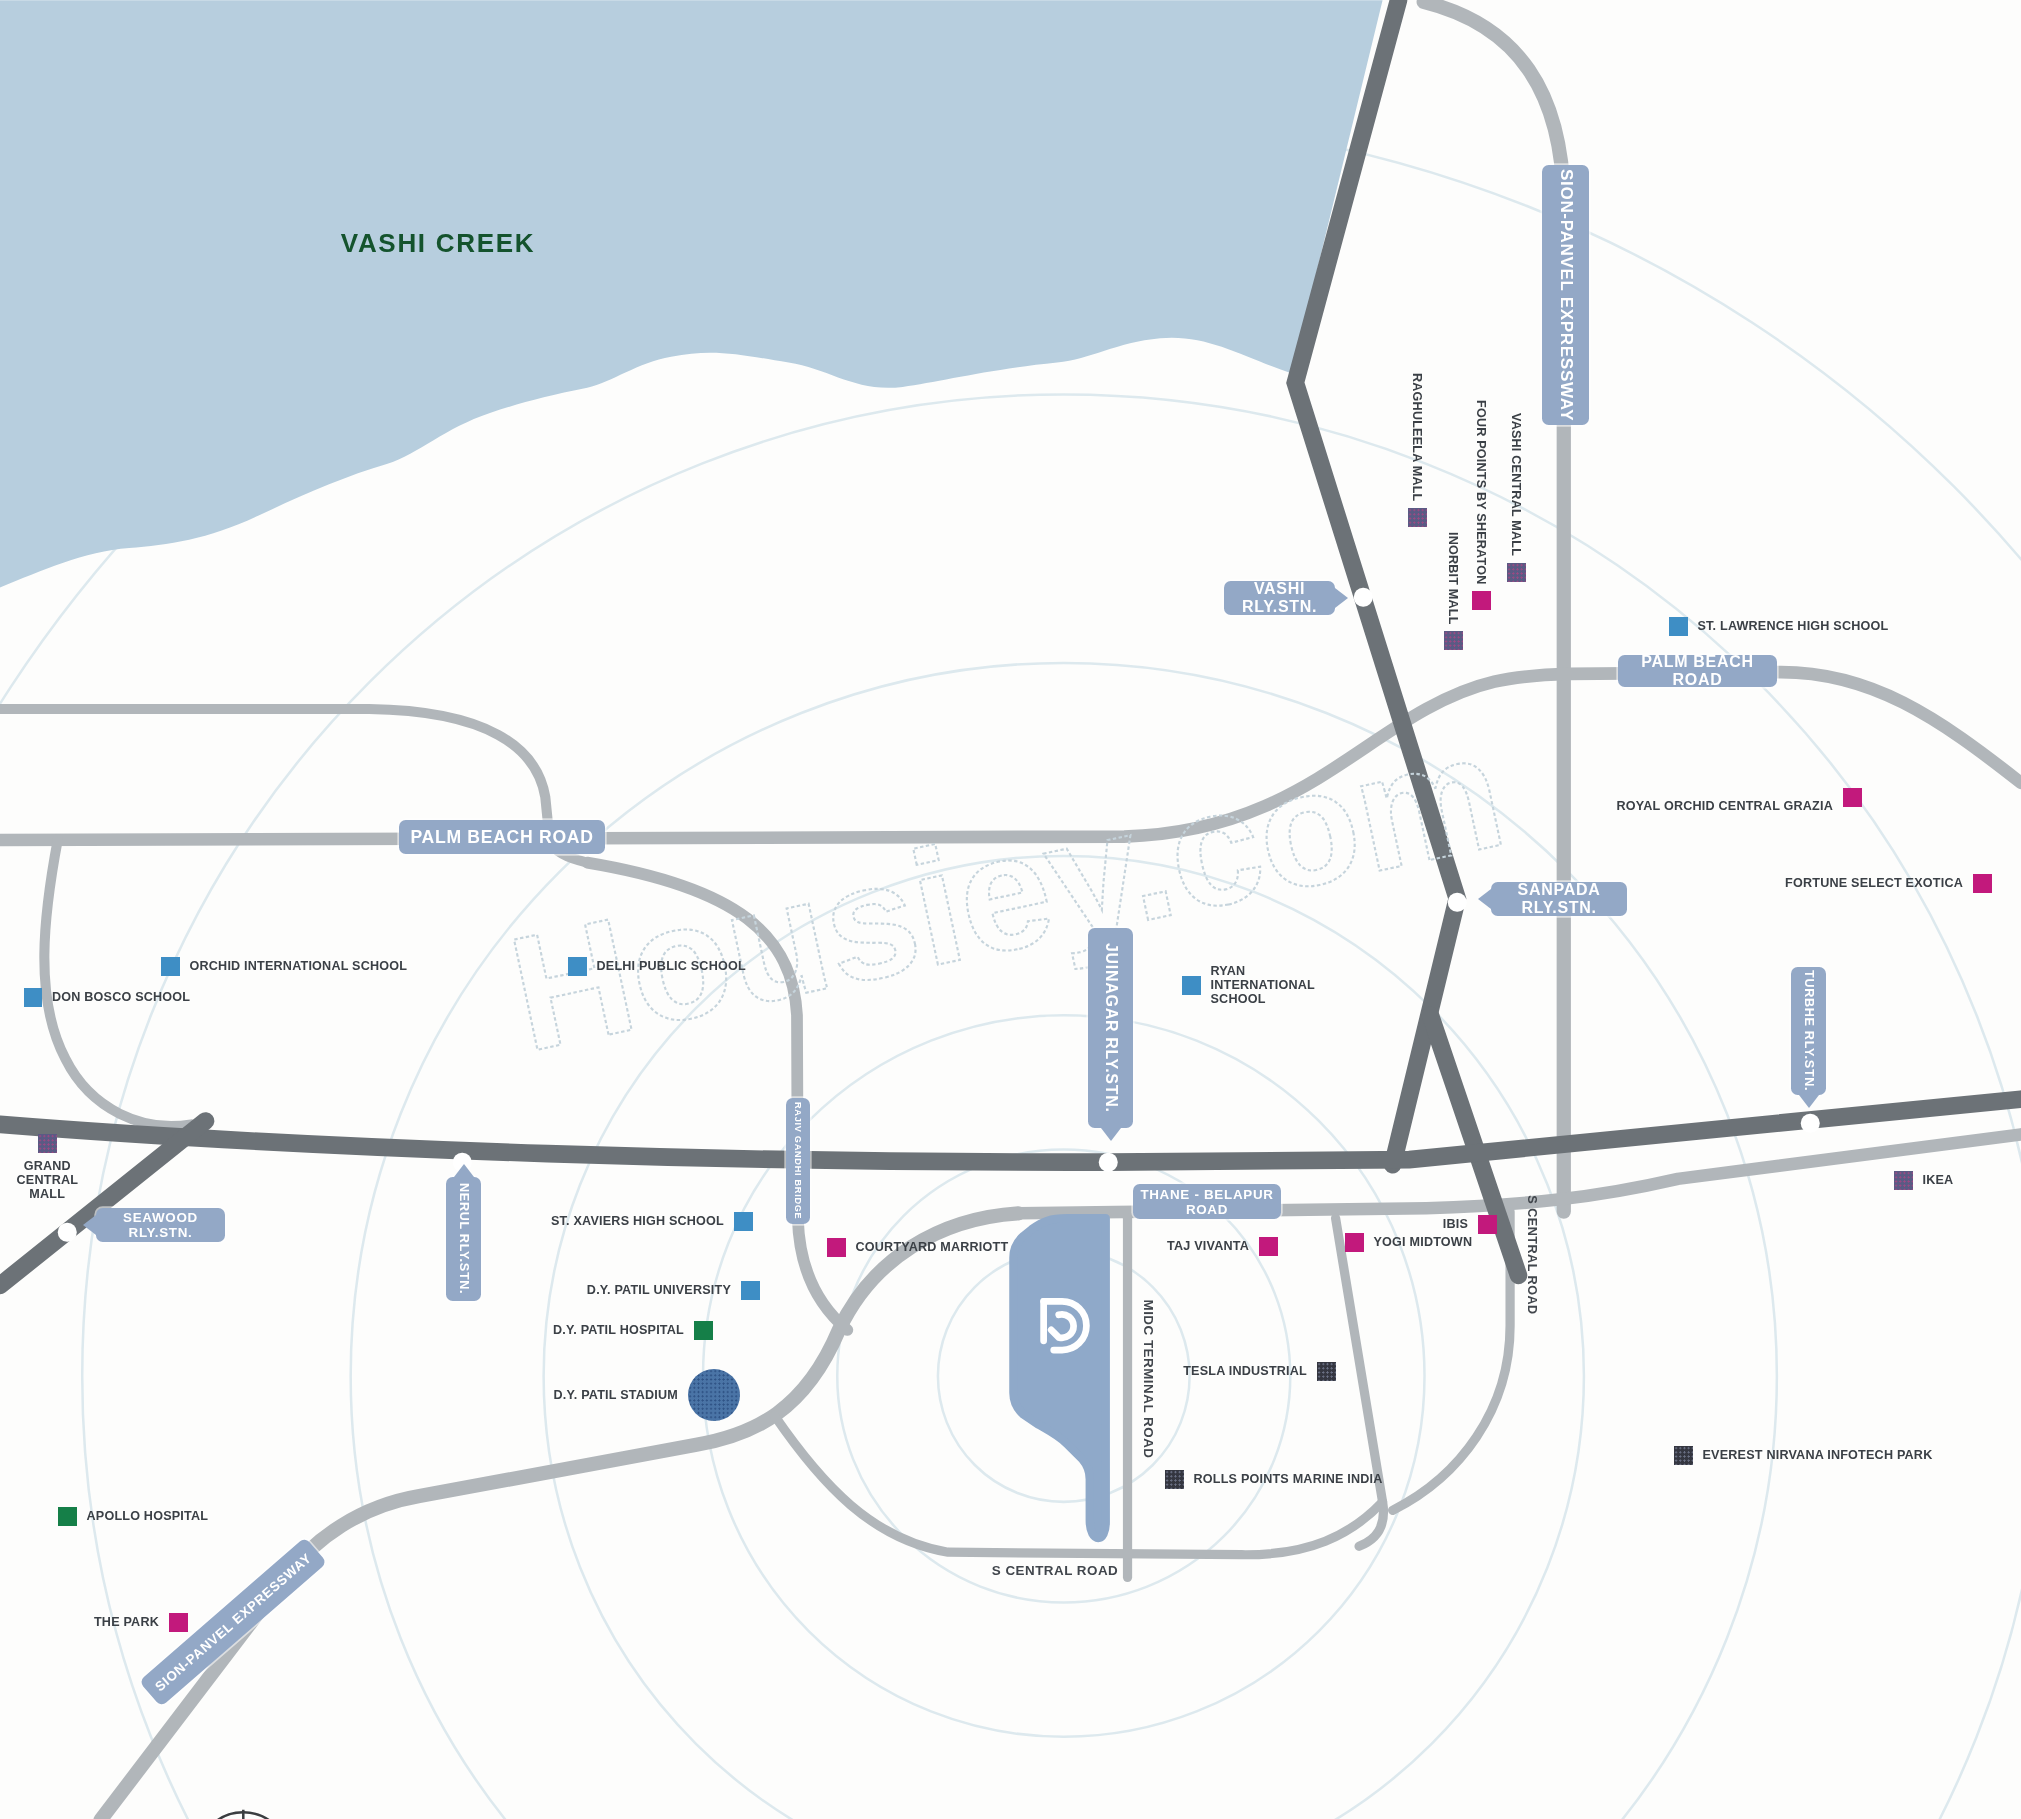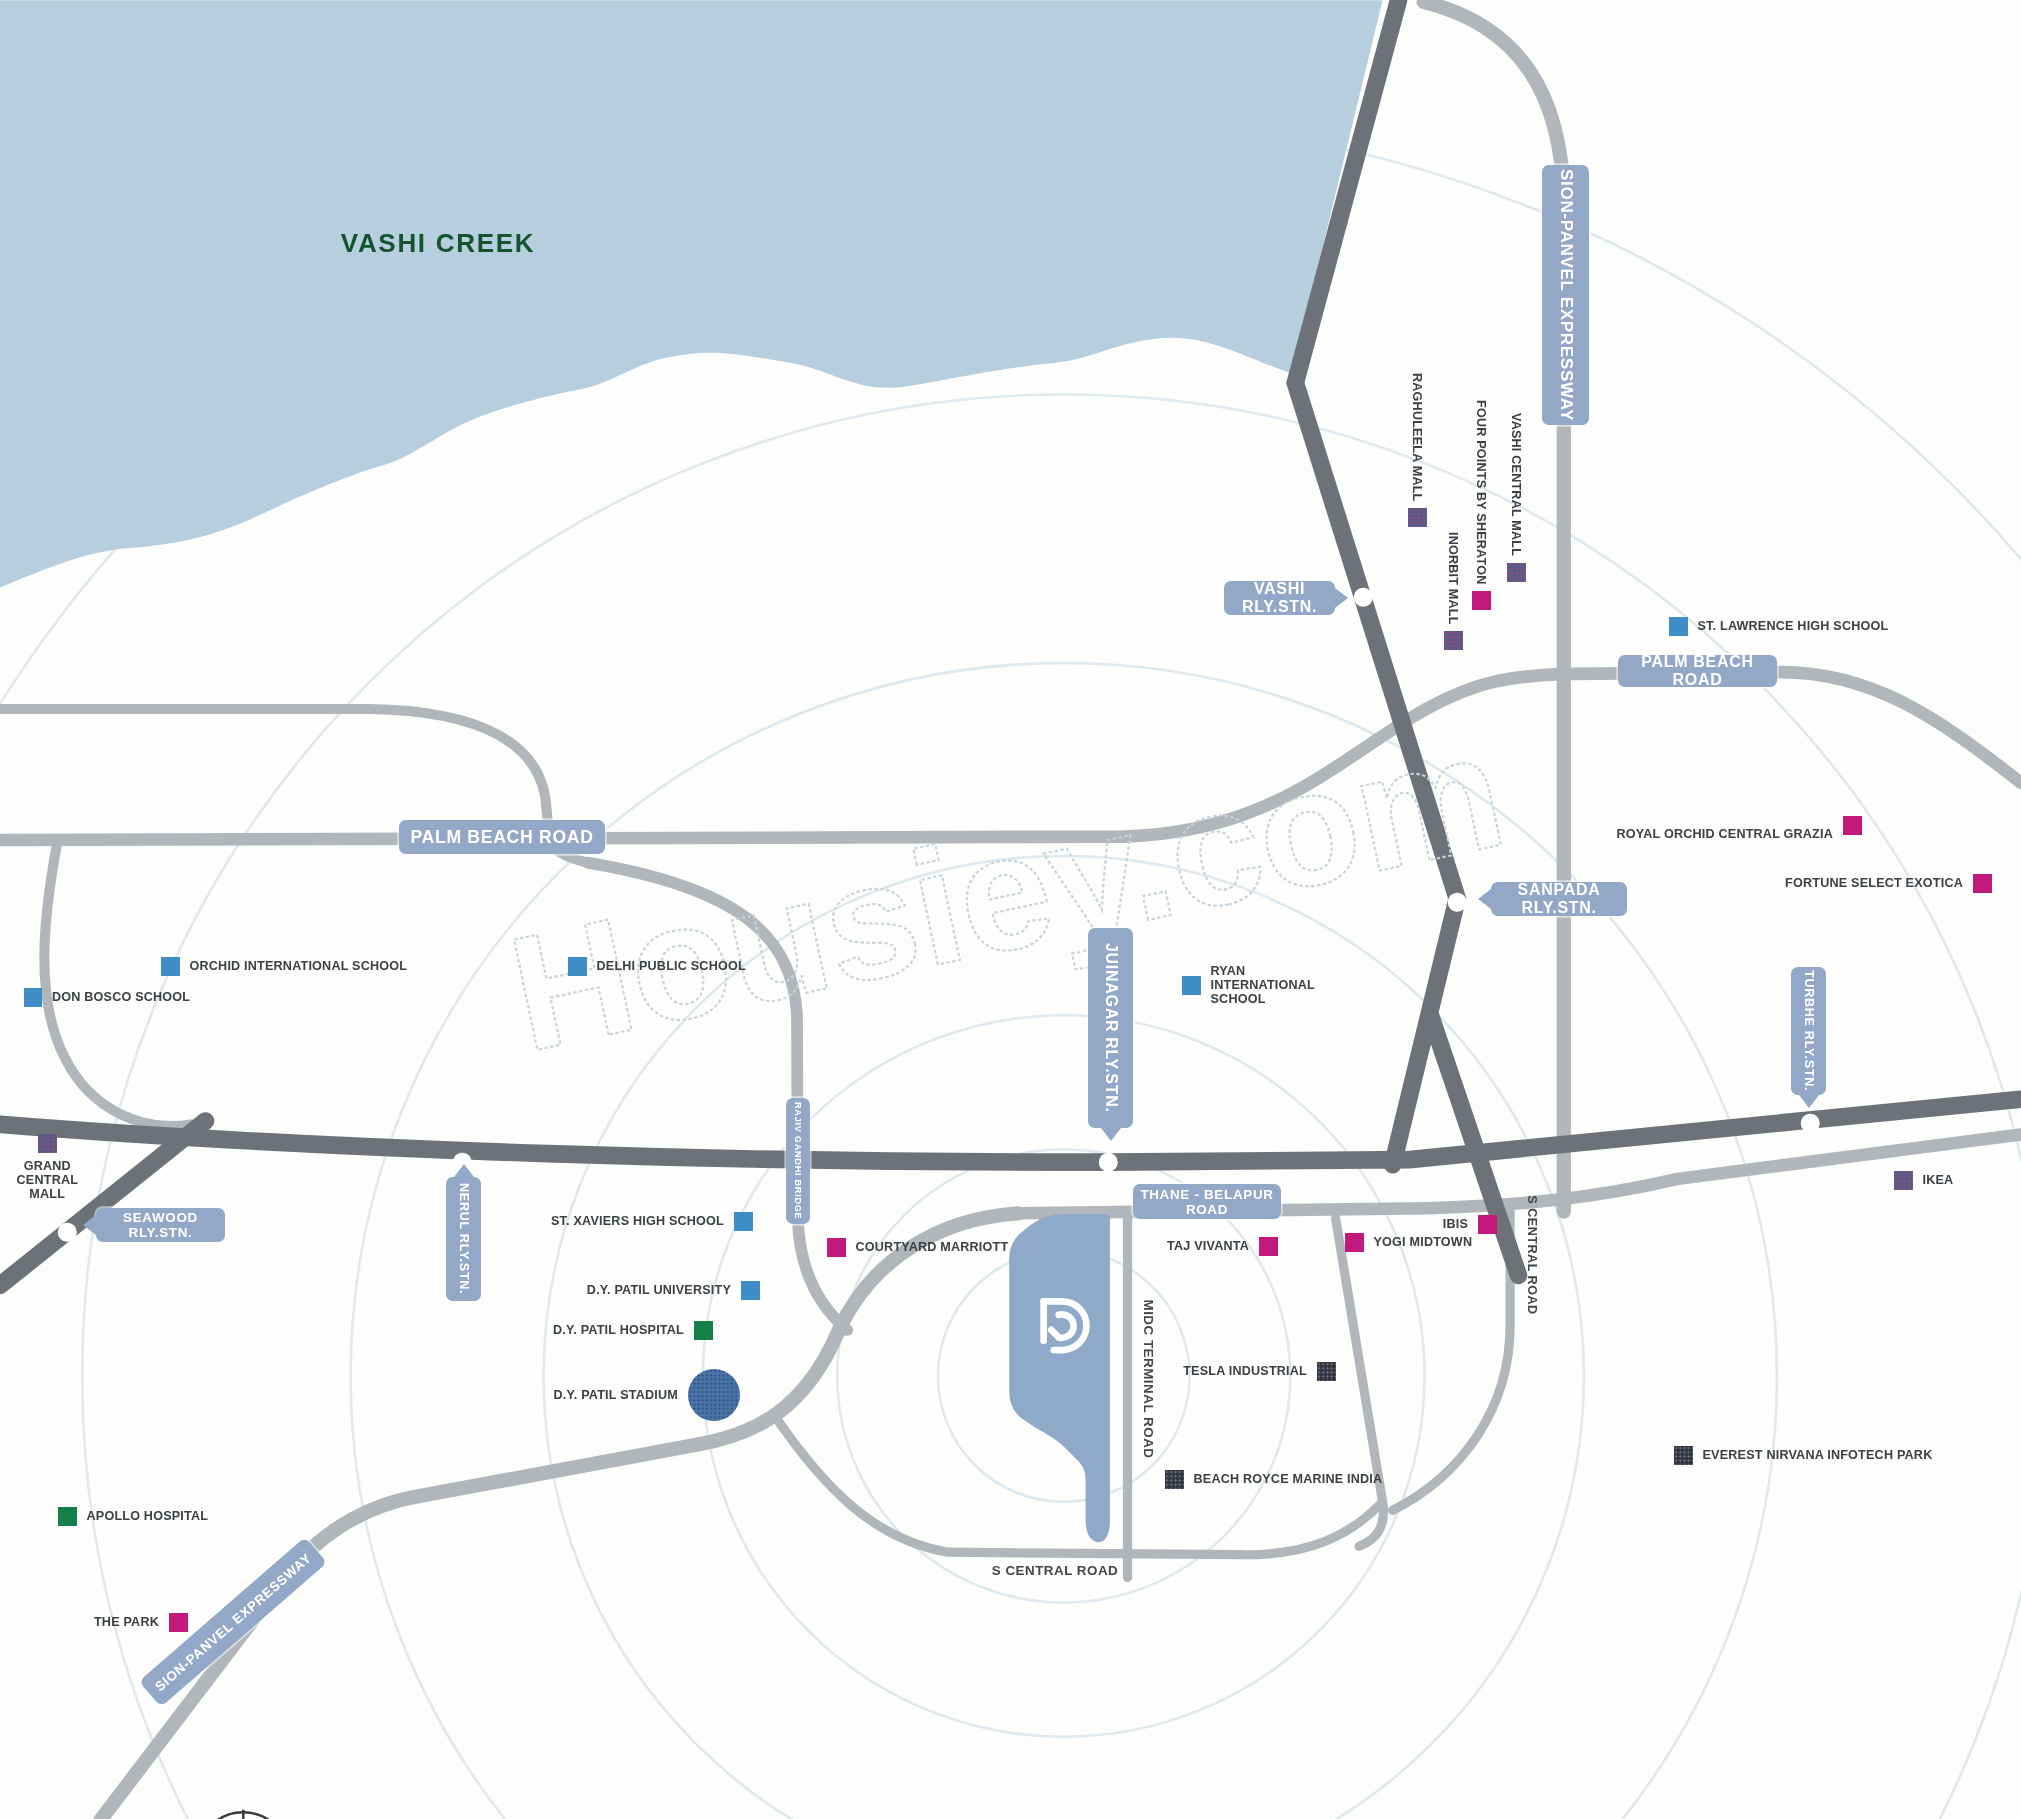--- a/index.html
+++ b/index.html
@@ -186,21 +186,21 @@
       <span class="lbl vert">FOUR POINTS BY SHERATON</span>
     </div>
     <div class="poi mall" style="left: 1507px; top: 563px; width: 18.5px; height: 18.5px;">
       <span class="mk"></span>
       <span class="lbl vert">VASHI CENTRAL MALL</span>
     </div>
     <div class="poi school" style="left: 1669px; top: 617px; width: 18.5px; height: 18.5px;">
       <span class="mk"></span>
       <span class="lbl right">ST. LAWRENCE HIGH SCHOOL</span>
     </div>
-    <div class="poi hotel" style="left: 1843px; top: 816px; width: 18.5px; height: 36px;">
+    <div class="poi hotel" style="left: 1843px; top: 788px; width: 18.5px; height: 36px;">
       <span class="mk"></span>
       <span class="lbl left">ROYAL ORCHID CENTRAL GRAZIA</span>
     </div>
     <div class="poi hotel" style="left: 1973px; top: 874px; width: 18.5px; height: 18.5px;">
       <span class="mk"></span>
       <span class="lbl left">FORTUNE SELECT EXOTICA</span>
     </div>
     <div class="poi school" style="left: 161px; top: 957px; width: 18.5px; height: 18.5px;">
       <span class="mk"></span>
       <span class="lbl right">ORCHID INTERNATIONAL SCHOOL</span>
@@ -258,21 +258,21 @@
     <div class="poi hotel" style="left: 1478px; top: 1215px; width: 18.5px; height: 18.5px;">
       <span class="mk"></span>
       <span class="lbl left">IBIS</span>
     </div>
     <div class="poi industrial" style="left: 1317px; top: 1362px; width: 18.5px; height: 18.5px;">
       <span class="mk"></span>
       <span class="lbl left">TESLA INDUSTRIAL</span>
     </div>
     <div class="poi industrial" style="left: 1165px; top: 1470px; width: 18.5px; height: 18.5px;">
       <span class="mk"></span>
-      <span class="lbl right">BEACH ROYCE MARINE INDIA</span>
+      <span class="lbl right">ROLLS POINTS MARINE INDIA</span>
     </div>
     <div class="poi industrial" style="left: 1658px; top: 1446px; width: 18.5px; height: 18.5px; margin-left: 16px;">
       <span class="mk"></span>
       <span class="lbl right">EVEREST NIRVANA INFOTECH PARK</span>
     </div>
     <div class="poi hospital" style="left: 58px; top: 1507px; width: 18.5px; height: 18.5px;">
       <span class="mk"></span>
       <span class="lbl right">APOLLO HOSPITAL</span>
     </div>
     <div class="poi hotel" style="left: 169px; top: 1613px; width: 18.5px; height: 18.5px;">

